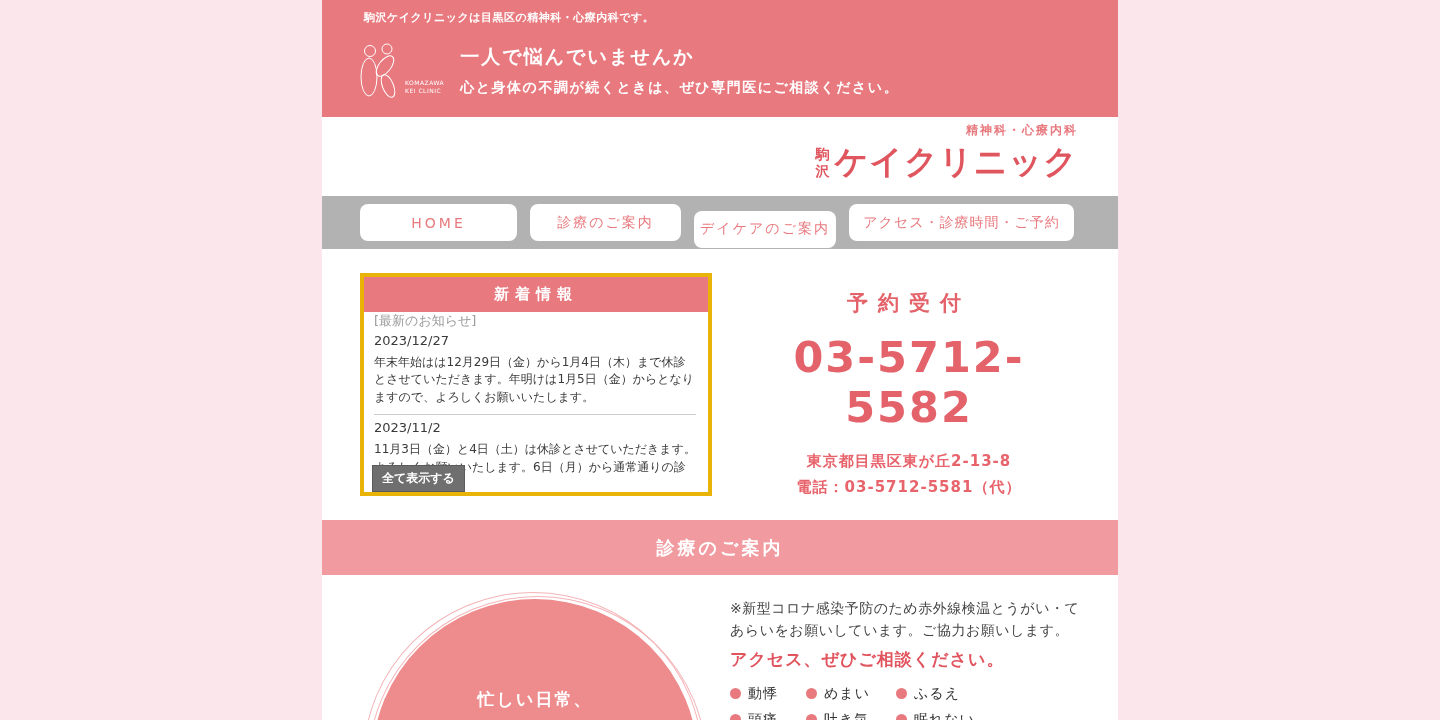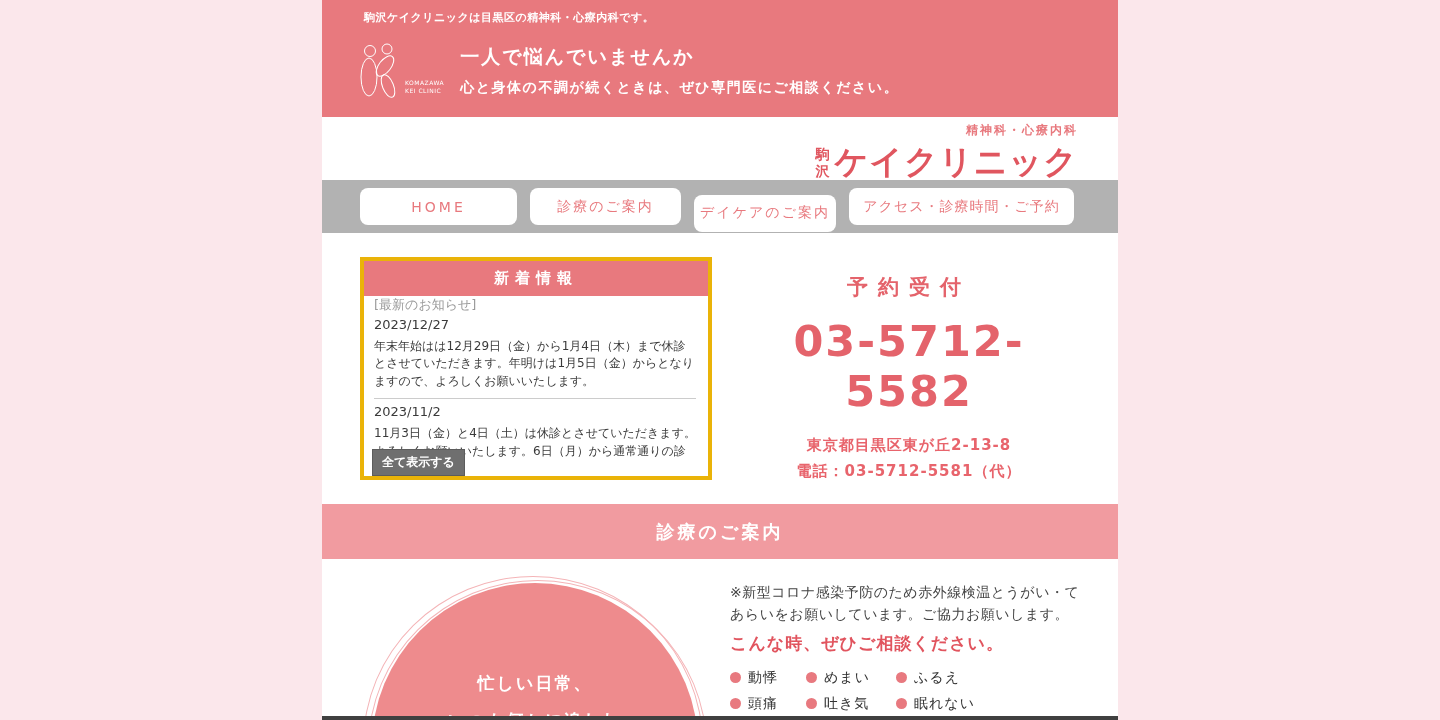--- a/index.html
+++ b/index.html
@@ -2,34 +2,34 @@
 <html lang="ja"><head>
 <meta charset="utf-8">
 <style>
   * { margin:0; padding:0; box-sizing:border-box; }
   html,body { width:1440px; height:720px; overflow:hidden; }
   body {
     font-family:"DejaVu Sans","Liberation Sans",sans-serif;
     background:#fbe7eb;
   }
   .page { position:relative; width:1440px; height:720px; background:#fbe7eb; overflow:hidden; }
-  .site { position:absolute; left:322px; top:0; width:796px; height:720px; background:#404040; }
+  .site { position:absolute; left:322px; top:0; width:796px; height:720px; background:#8b5cf6; }
 
   
   .hero { position:relative; height:117px; background:#e8797e; color:#fff; }
   .hero-tagline { position:absolute; top:10px; left:42px; font-size:11px; font-weight:bold; letter-spacing:0.5px; }
   .hero-body { position:absolute; top:42px; left:36px; display:flex; align-items:flex-start; }
   .logo-mark { display:flex; align-items:flex-end; margin-right:16px; }
   .logo-mark svg { display:block; }
   .logo-lines { font-size:6px; line-height:1.25; letter-spacing:0.5px; margin-left:3px; margin-bottom:6px; }
   .hero-text h1 { font-size:19px; font-weight:bold; letter-spacing:2px; margin-top:2px; }
   .hero-text p  { font-size:14px; font-weight:bold; letter-spacing:1.5px; margin-top:9px; }
 
   
-  .brand-band { position:relative; height:63px; background:#fff; }
+  .brand-band { position:relative; height:79px; background:#fff; }
   .brand { position:absolute; right:40px; top:5px; text-align:right; }
   .brand-dept { color:#e8797e; font-size:12px; font-weight:bold; letter-spacing:2px; }
   .brand-name-row { display:flex; align-items:center; justify-content:flex-end; margin-top:1px; }
   .brand-prefix { display:flex; flex-direction:column; color:#e0565f; font-size:14px; font-weight:bold; line-height:1.15; margin-right:5px; }
   .brand-name { color:#e0565f; font-size:33px; font-weight:bold; letter-spacing:1px; }
 
   
   .nav { height:53px; background:#b2b2b2; display:flex; align-items:center; padding-left:38px; }
   .nav-btn {
     background:#fff; color:#e8797e; border:none; border-radius:8px; height:37px;
@@ -169,21 +169,21 @@
 
     <div class="guide">
       <div class="circle">
         <div class="circle-text">
           <div>忙しい日常、</div>
           <div>いつも何かに追われ</div>
         </div>
       </div>
       <div class="guide-right">
         <div class="covid-note">※新型コロナ感染予防のため赤外線検温とうがい・てあらいをお願いしています。ご協力お願いします。</div>
-        <div class="consult-heading">こんな時、ぜひご相談ください。</div>
+        <div class="consult-heading">アクセス、ぜひご相談ください。</div>
         <div class="symptoms">
           <div class="sym-row">
             <div class="sym c1">
               <span class="dot"></span>
               <span class="sym-label">動悸</span>
             </div>
             <div class="sym c2">
               <span class="dot"></span>
               <span class="sym-label">めまい</span>
             </div>

